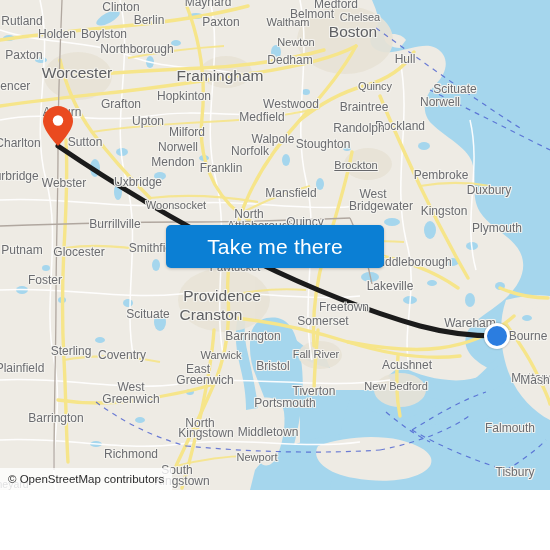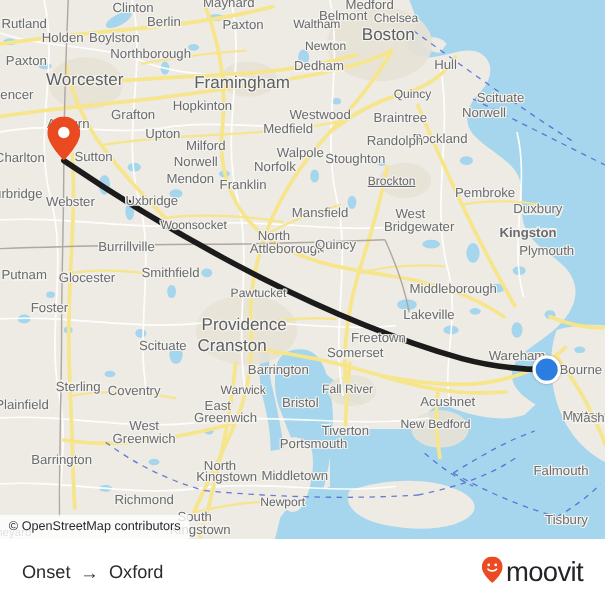--- a/index.html
+++ b/index.html
@@ -318,21 +318,21 @@
         <div class="lbl s-md" style="left: 364px; top: 107px;">Braintree</div>
         <div class="lbl s-md" style="left: 405px; top: 59px;">Hull</div>
         <div class="lbl s-md" style="left: 455px; top: 89px;">Scituate</div>
         <div class="lbl s-md" style="left: 440px; top: 102px;">Norwell</div>
         <div class="lbl s-md" style="left: 400px; top: 126px;">Rockland</div>
         <div class="lbl s-md" style="left: 359px; top: 128px;">Randolph</div>
         <div class="lbl s-md" style="left: 323px; top: 144px;">Stoughton</div>
         <div class="lbl s-lg" style="left: 356px; top: 165px; text-decoration: underline;">Brockton</div>
         <div class="lbl s-md" style="left: 441px; top: 175px;">Pembroke</div>
         <div class="lbl s-md" style="left: 489px; top: 190px;">Duxbury</div>
-        <div class="lbl s-md" style="left: 480px; top: 211px; font-weight: bold;">Kingston</div>
+        <div class="lbl s-md" style="left: 444px; top: 211px;">Kingston</div>
         <div class="lbl s-md" style="left: 497px; top: 228px;">Plymouth</div>
         <div class="lbl s-md" style="left: 373px; top: 194px;">West</div>
         <div class="lbl s-md" style="left: 381px; top: 206px;">Bridgewater</div>
         <div class="lbl s-md" style="left: 18px; top: 143px;">Charlton</div>
         <div class="lbl s-md" style="left: 85px; top: 142px;">Sutton</div>
         <div class="lbl s-md" style="left: 148px; top: 121px;">Upton</div>
         <div class="lbl s-md" style="left: 187px; top: 132px;">Milford</div>
         <div class="lbl s-md" style="left: 178px; top: 147px;">Norwell</div>
         <div class="lbl s-md" style="left: 173px; top: 162px;">Mendon</div>
         <div class="lbl s-md" style="left: 11px; top: 176px;">Sturbridge</div>
@@ -395,35 +395,18 @@
 
     <div class="pin" id="dest-pin" style="left: 58px; top: 146px;">
       <svg width="30" height="40" viewBox="0 0 30 40">
         <path d="M15 0 C6.7 0 0 6.7 0 15 C0 25 15 40 15 40 C15 40 30 25 30 15 C30 6.7 23.3 0 15 0 Z" fill="#ea4a1f"></path>
         <circle cx="15" cy="14.5" r="5.2" fill="#ffffff"></circle>
       </svg>
     </div>
 
     <div class="origin-dot" id="origin-dot" style="left: 497px; top: 336px; background: rgb(43, 125, 224);"></div>
 
+    <button class="cta" style="background: rgb(11, 127, 212);">Take me there</button>
 
     <div class="attrib">© OpenStreetMap contributors</div>
   </div>
 
-  <div class="footer">
-    <div class="route-text">
-      <span>Onset</span>
-      <span class="arrow">→</span>
-      <span>Oxford</span>
-    </div>
-    <div class="brand">
-      <span>
-        <svg width="19" height="24" viewBox="0 0 19 24">
-          <path d="M9.5 0 C4.25 0 0 4.25 0 9.5 C0 16 9.5 24 9.5 24 C9.5 24 19 16 19 9.5 C19 4.25 14.75 0 9.5 0 Z" fill="#ec4a23"></path>
-          <circle cx="6.3" cy="7.6" r="1.25" fill="#ffffff"></circle>
-          <circle cx="12.7" cy="7.6" r="1.25" fill="#ffffff"></circle>
-          <path d="M5.6 11.4 C6.9 13.6 12.1 13.6 13.4 11.4" stroke="#ffffff" stroke-width="1.6" fill="none" stroke-linecap="round"></path>
-        </svg>
-      </span>
-      <span class="brand-word">moovit</span>
-    </div>
-  </div>
 </div>
 
 </body></html>

